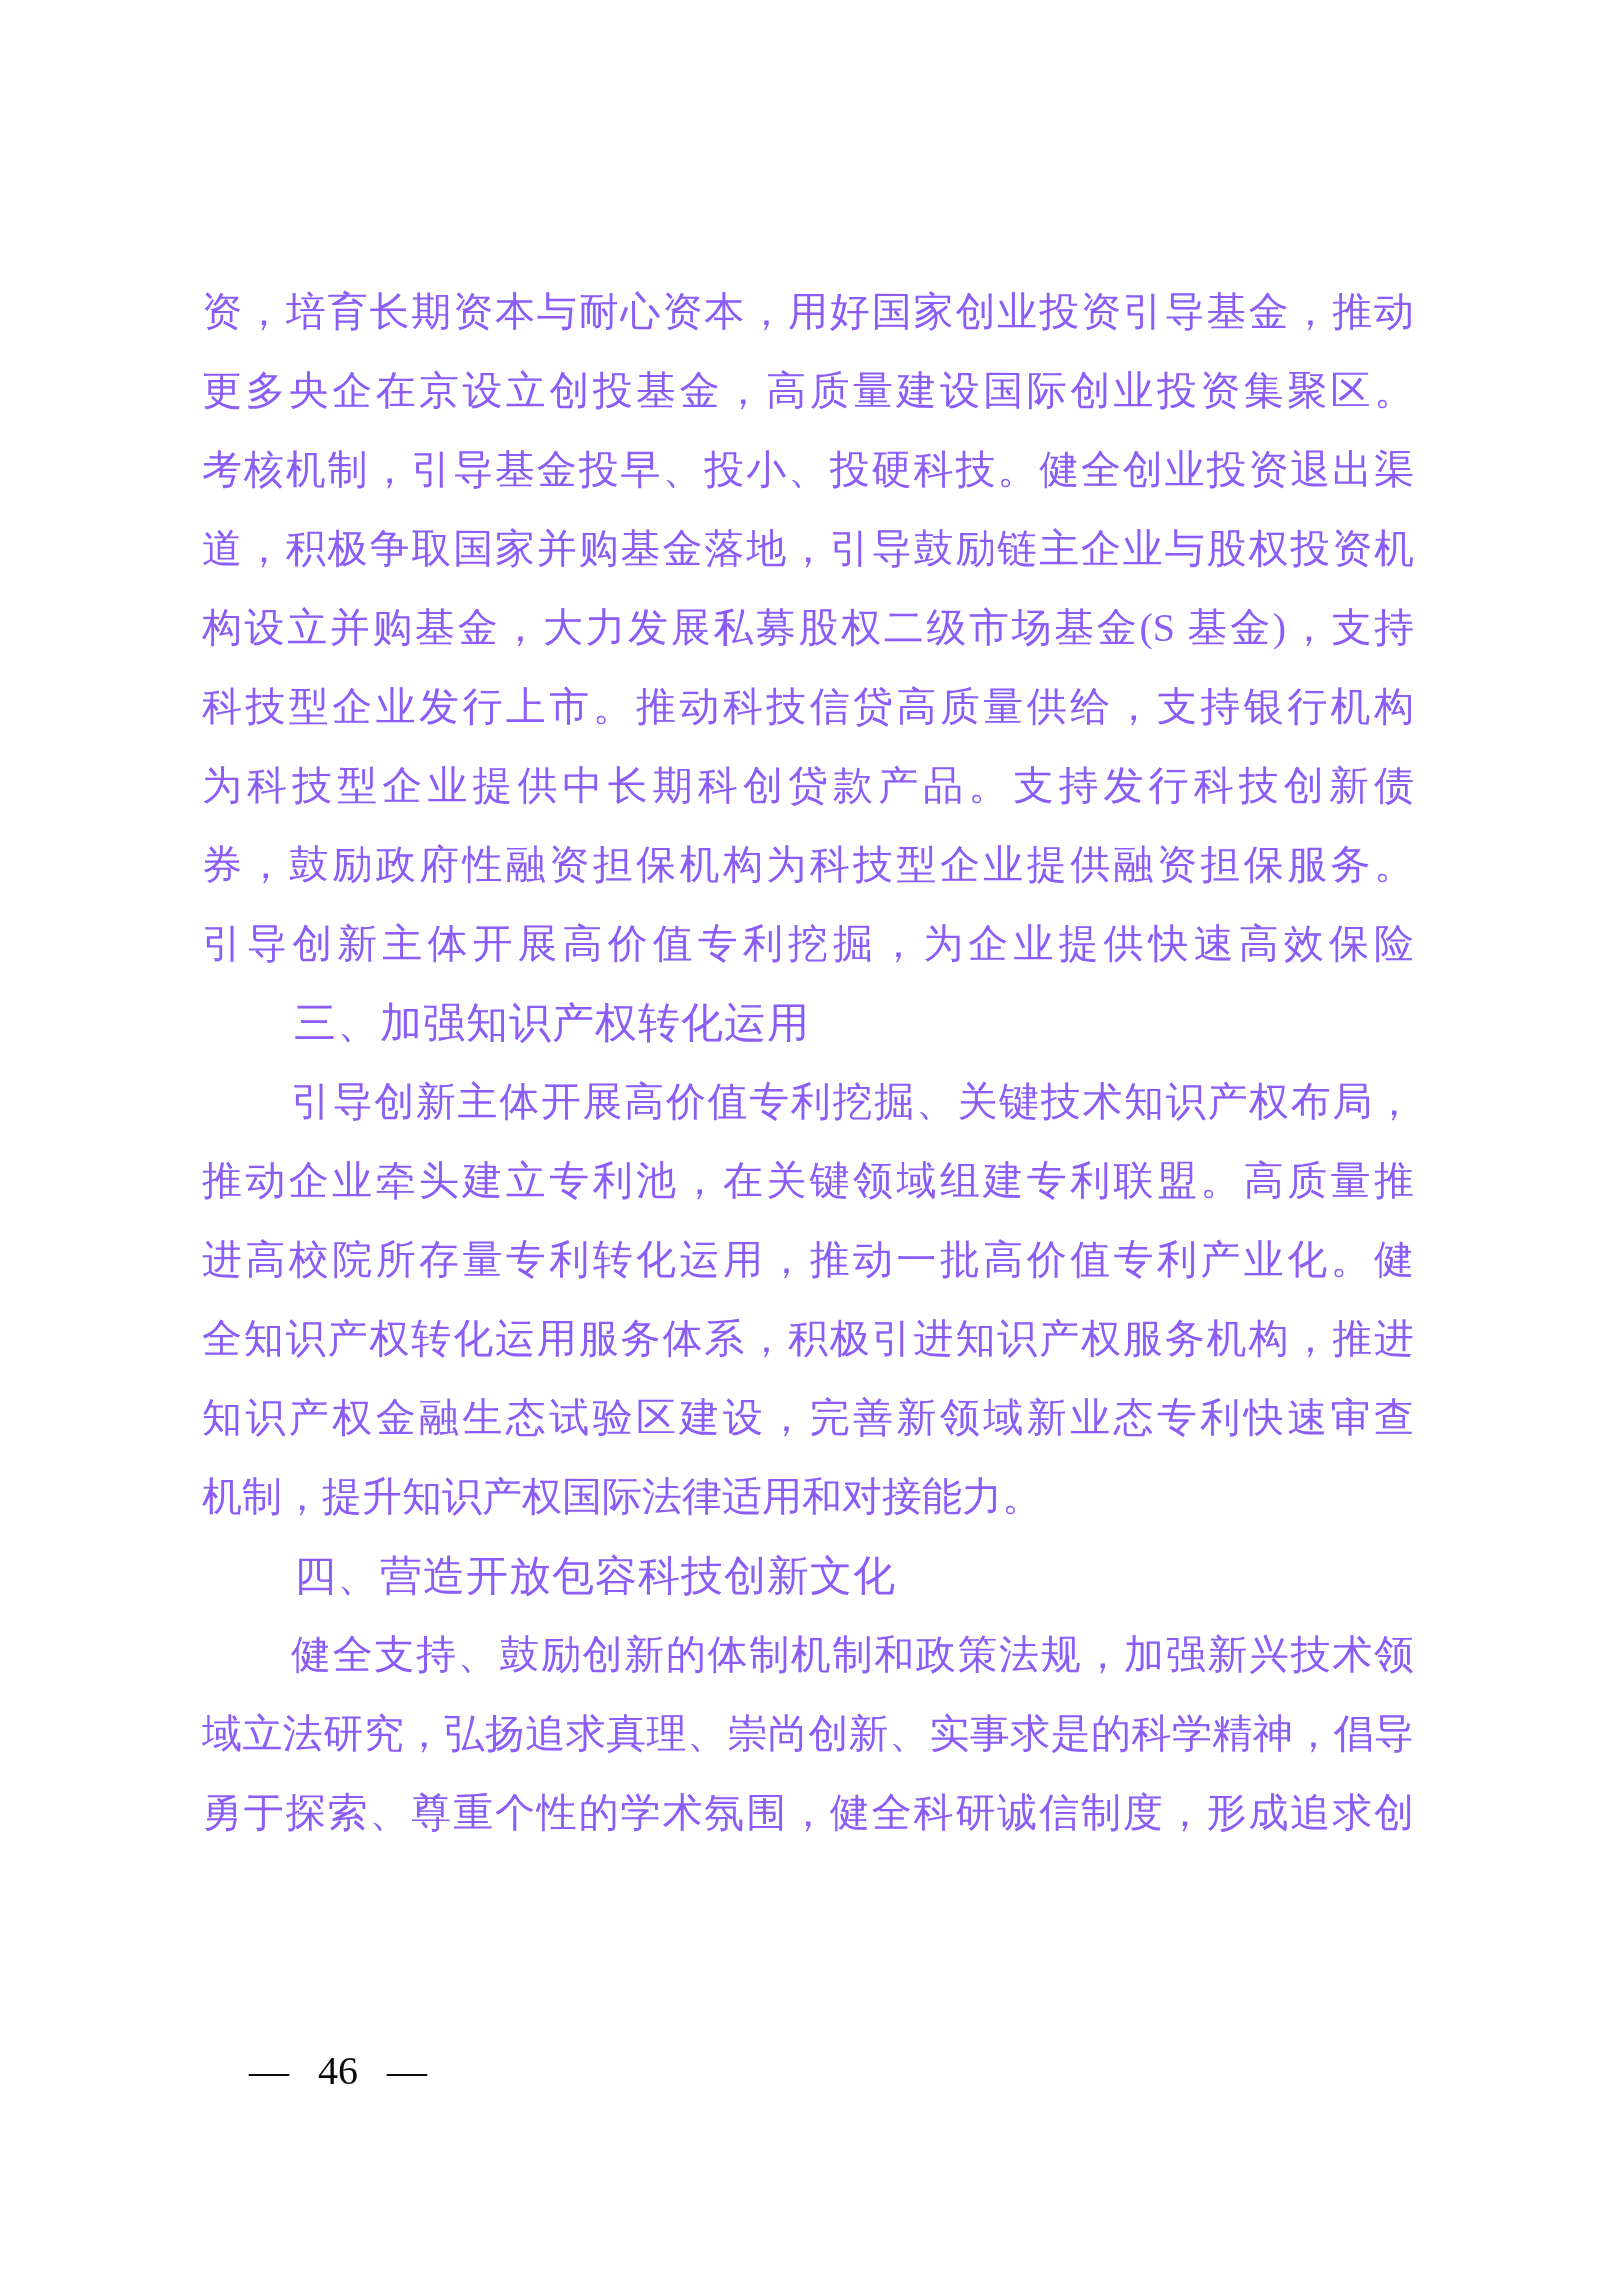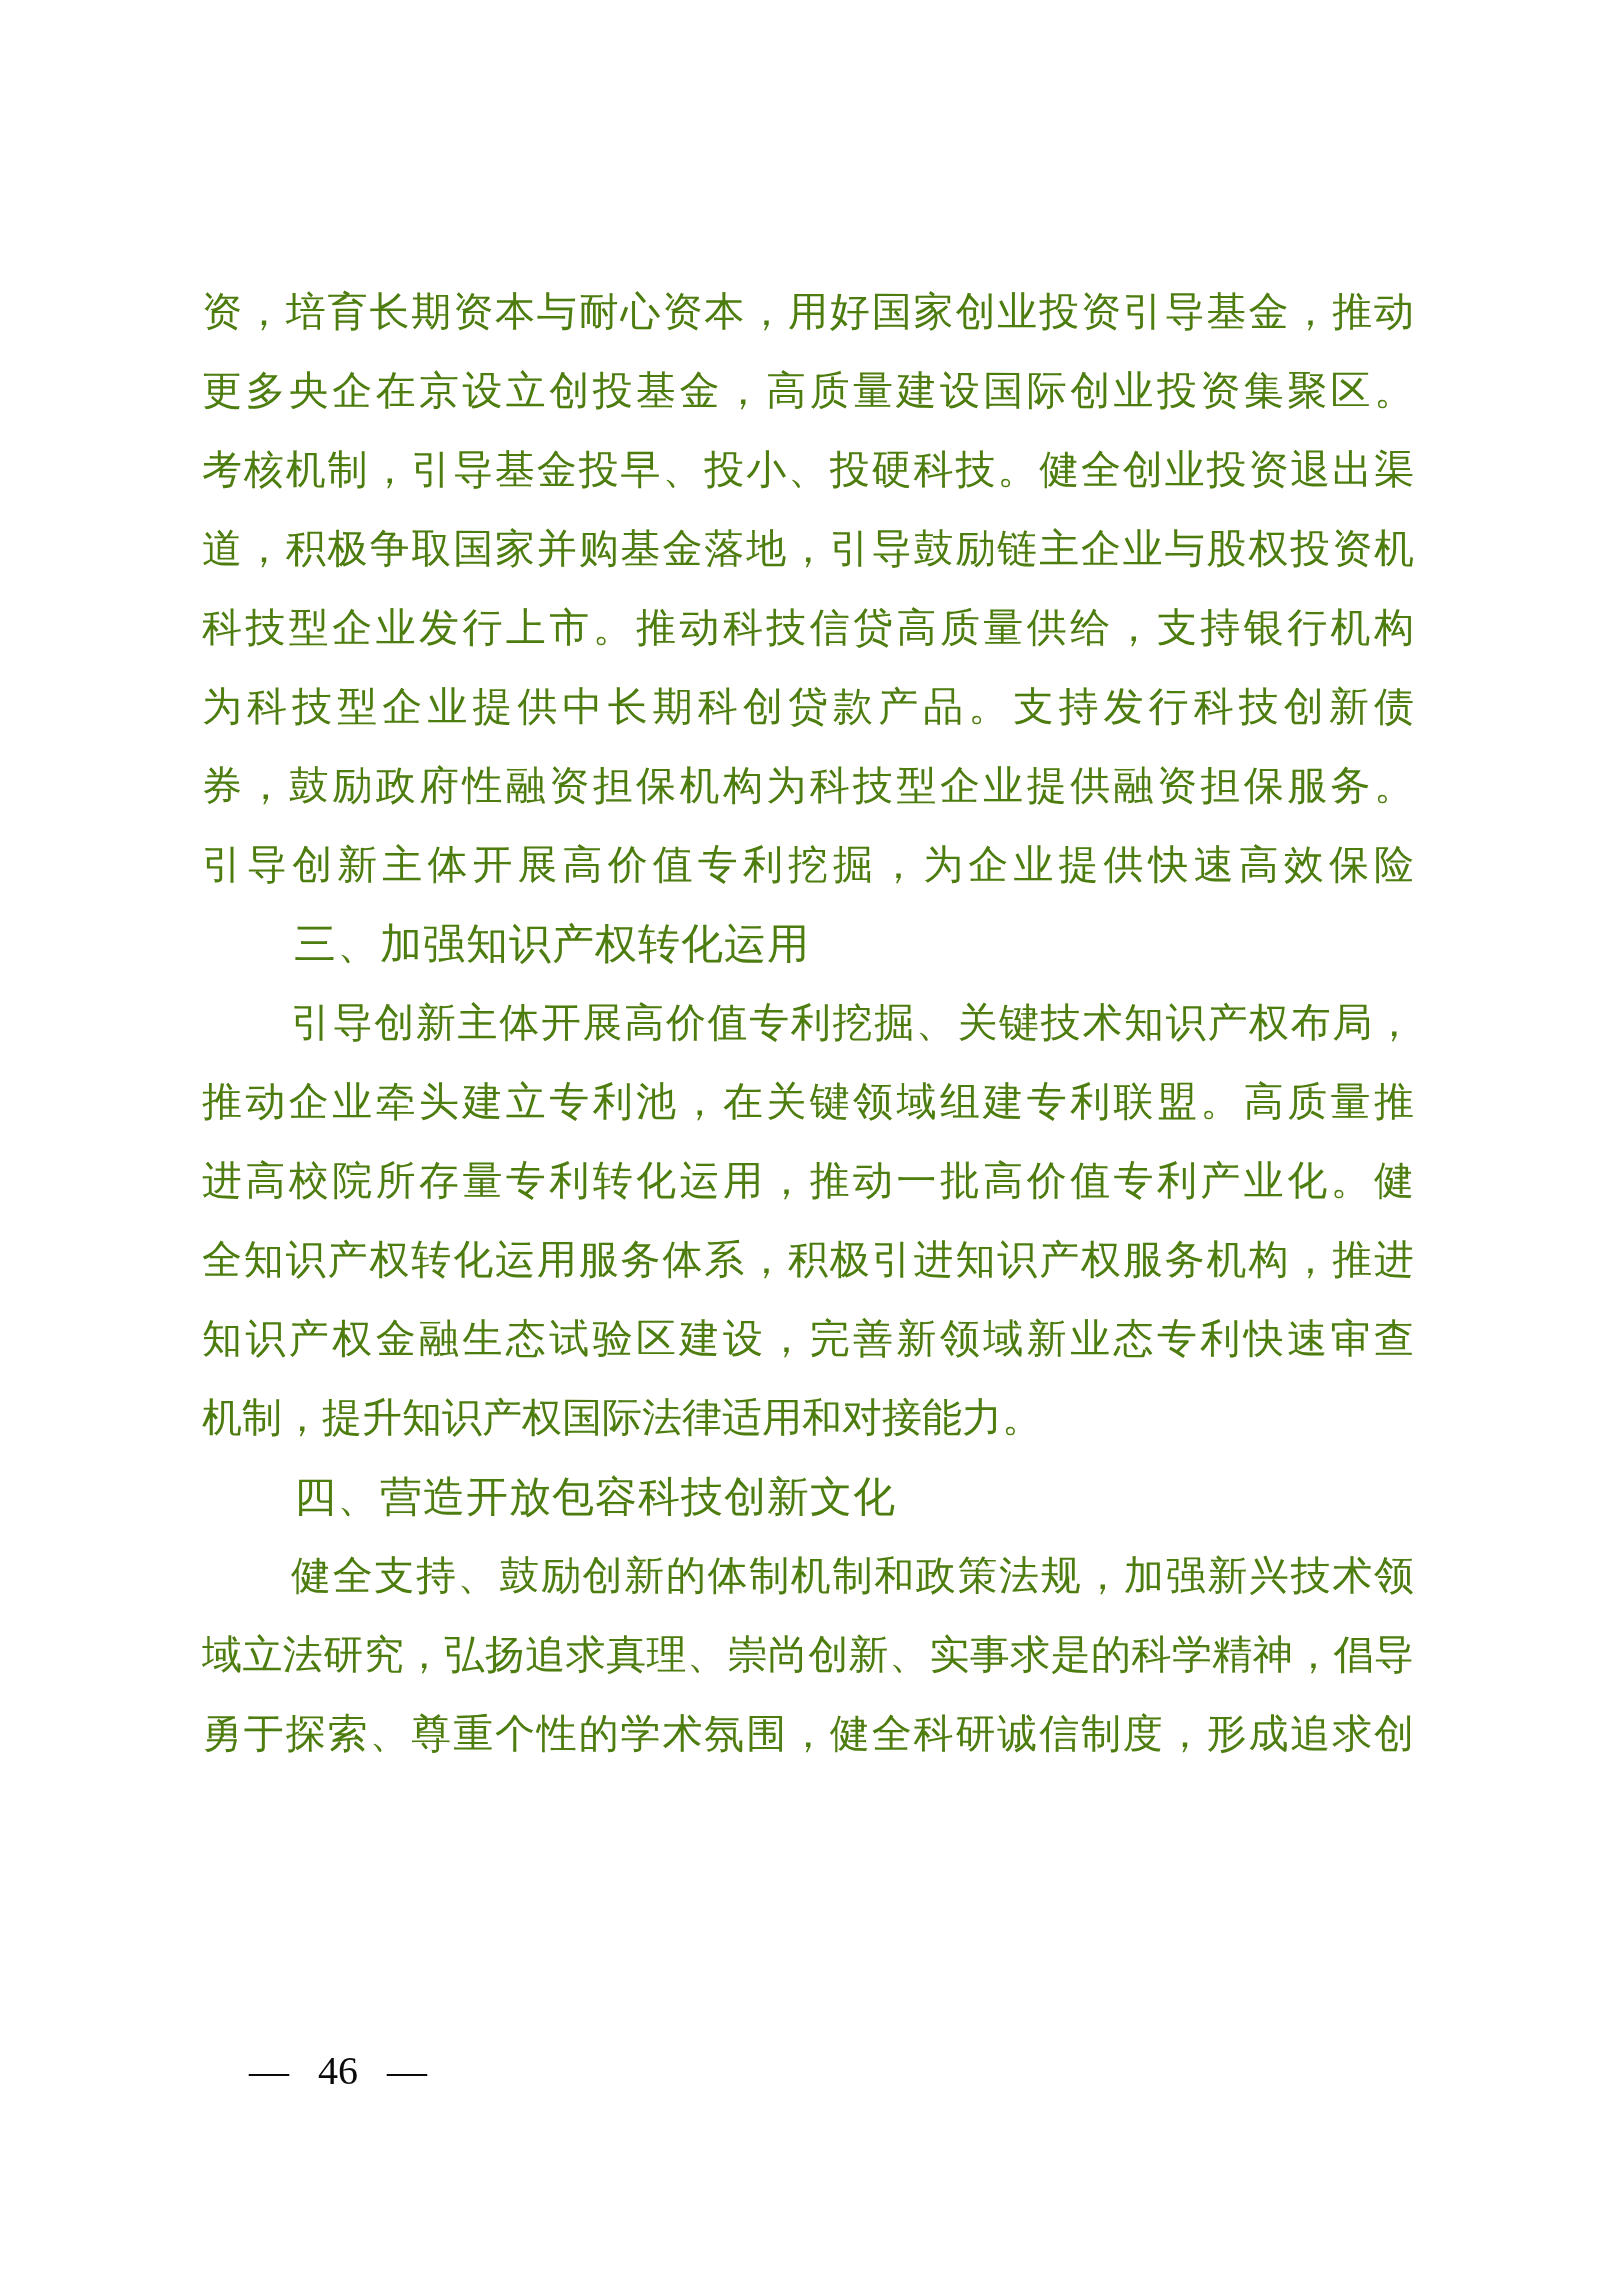--- a/index.html
+++ b/index.html
@@ -19,21 +19,21 @@
     position: absolute;
     left: 202px;
     top: 272px;
     width: 1212px;
   }
   .line {
     height: 79px;
     line-height: 79px;
     font-size: 40px;
     font-family: "Liberation Serif", "DejaVu Serif", serif;
-    color: #4d7c0f;
+    color: #8b5cf6;
     white-space: nowrap;
     text-align: justify;
     text-align-last: justify;
     text-justify: inter-character;
   }
   .line.indent {
     padding-left: 89px;
   }
   .line.last {
     text-align-last: left;
@@ -61,20 +61,21 @@
 </style>
 </head>
 <body>
 
 <div class="page">
   <main class="text-block">
       <div class="line">资，培育长期资本与耐心资本，用好国家创业投资引导基金，推动</div>
       <div class="line">更多央企在京设立创投基金，高质量建设国际创业投资集聚区。</div>
       <div class="line">考核机制，引导基金投早、投小、投硬科技。健全创业投资退出渠</div>
       <div class="line">道，积极争取国家并购基金落地，引导鼓励链主企业与股权投资机</div>
+      <div class="line">构设立并购基金，大力发展私募股权二级市场基金(S 基金)，支持</div>
       <div class="line">科技型企业发行上市。推动科技信贷高质量供给，支持银行机构</div>
       <div class="line">为科技型企业提供中长期科创贷款产品。支持发行科技创新债</div>
       <div class="line">券，鼓励政府性融资担保机构为科技型企业提供融资担保服务。</div>
       <div class="line">引导创新主体开展高价值专利挖掘，为企业提供快速高效保险</div>
       <div class="line heading">三、加强知识产权转化运用</div>
       <div class="line indent">引导创新主体开展高价值专利挖掘、关键技术知识产权布局，</div>
       <div class="line">推动企业牵头建立专利池，在关键领域组建专利联盟。高质量推</div>
       <div class="line">进高校院所存量专利转化运用，推动一批高价值专利产业化。健</div>
       <div class="line">全知识产权转化运用服务体系，积极引进知识产权服务机构，推进</div>
       <div class="line">知识产权金融生态试验区建设，完善新领域新业态专利快速审查</div>

